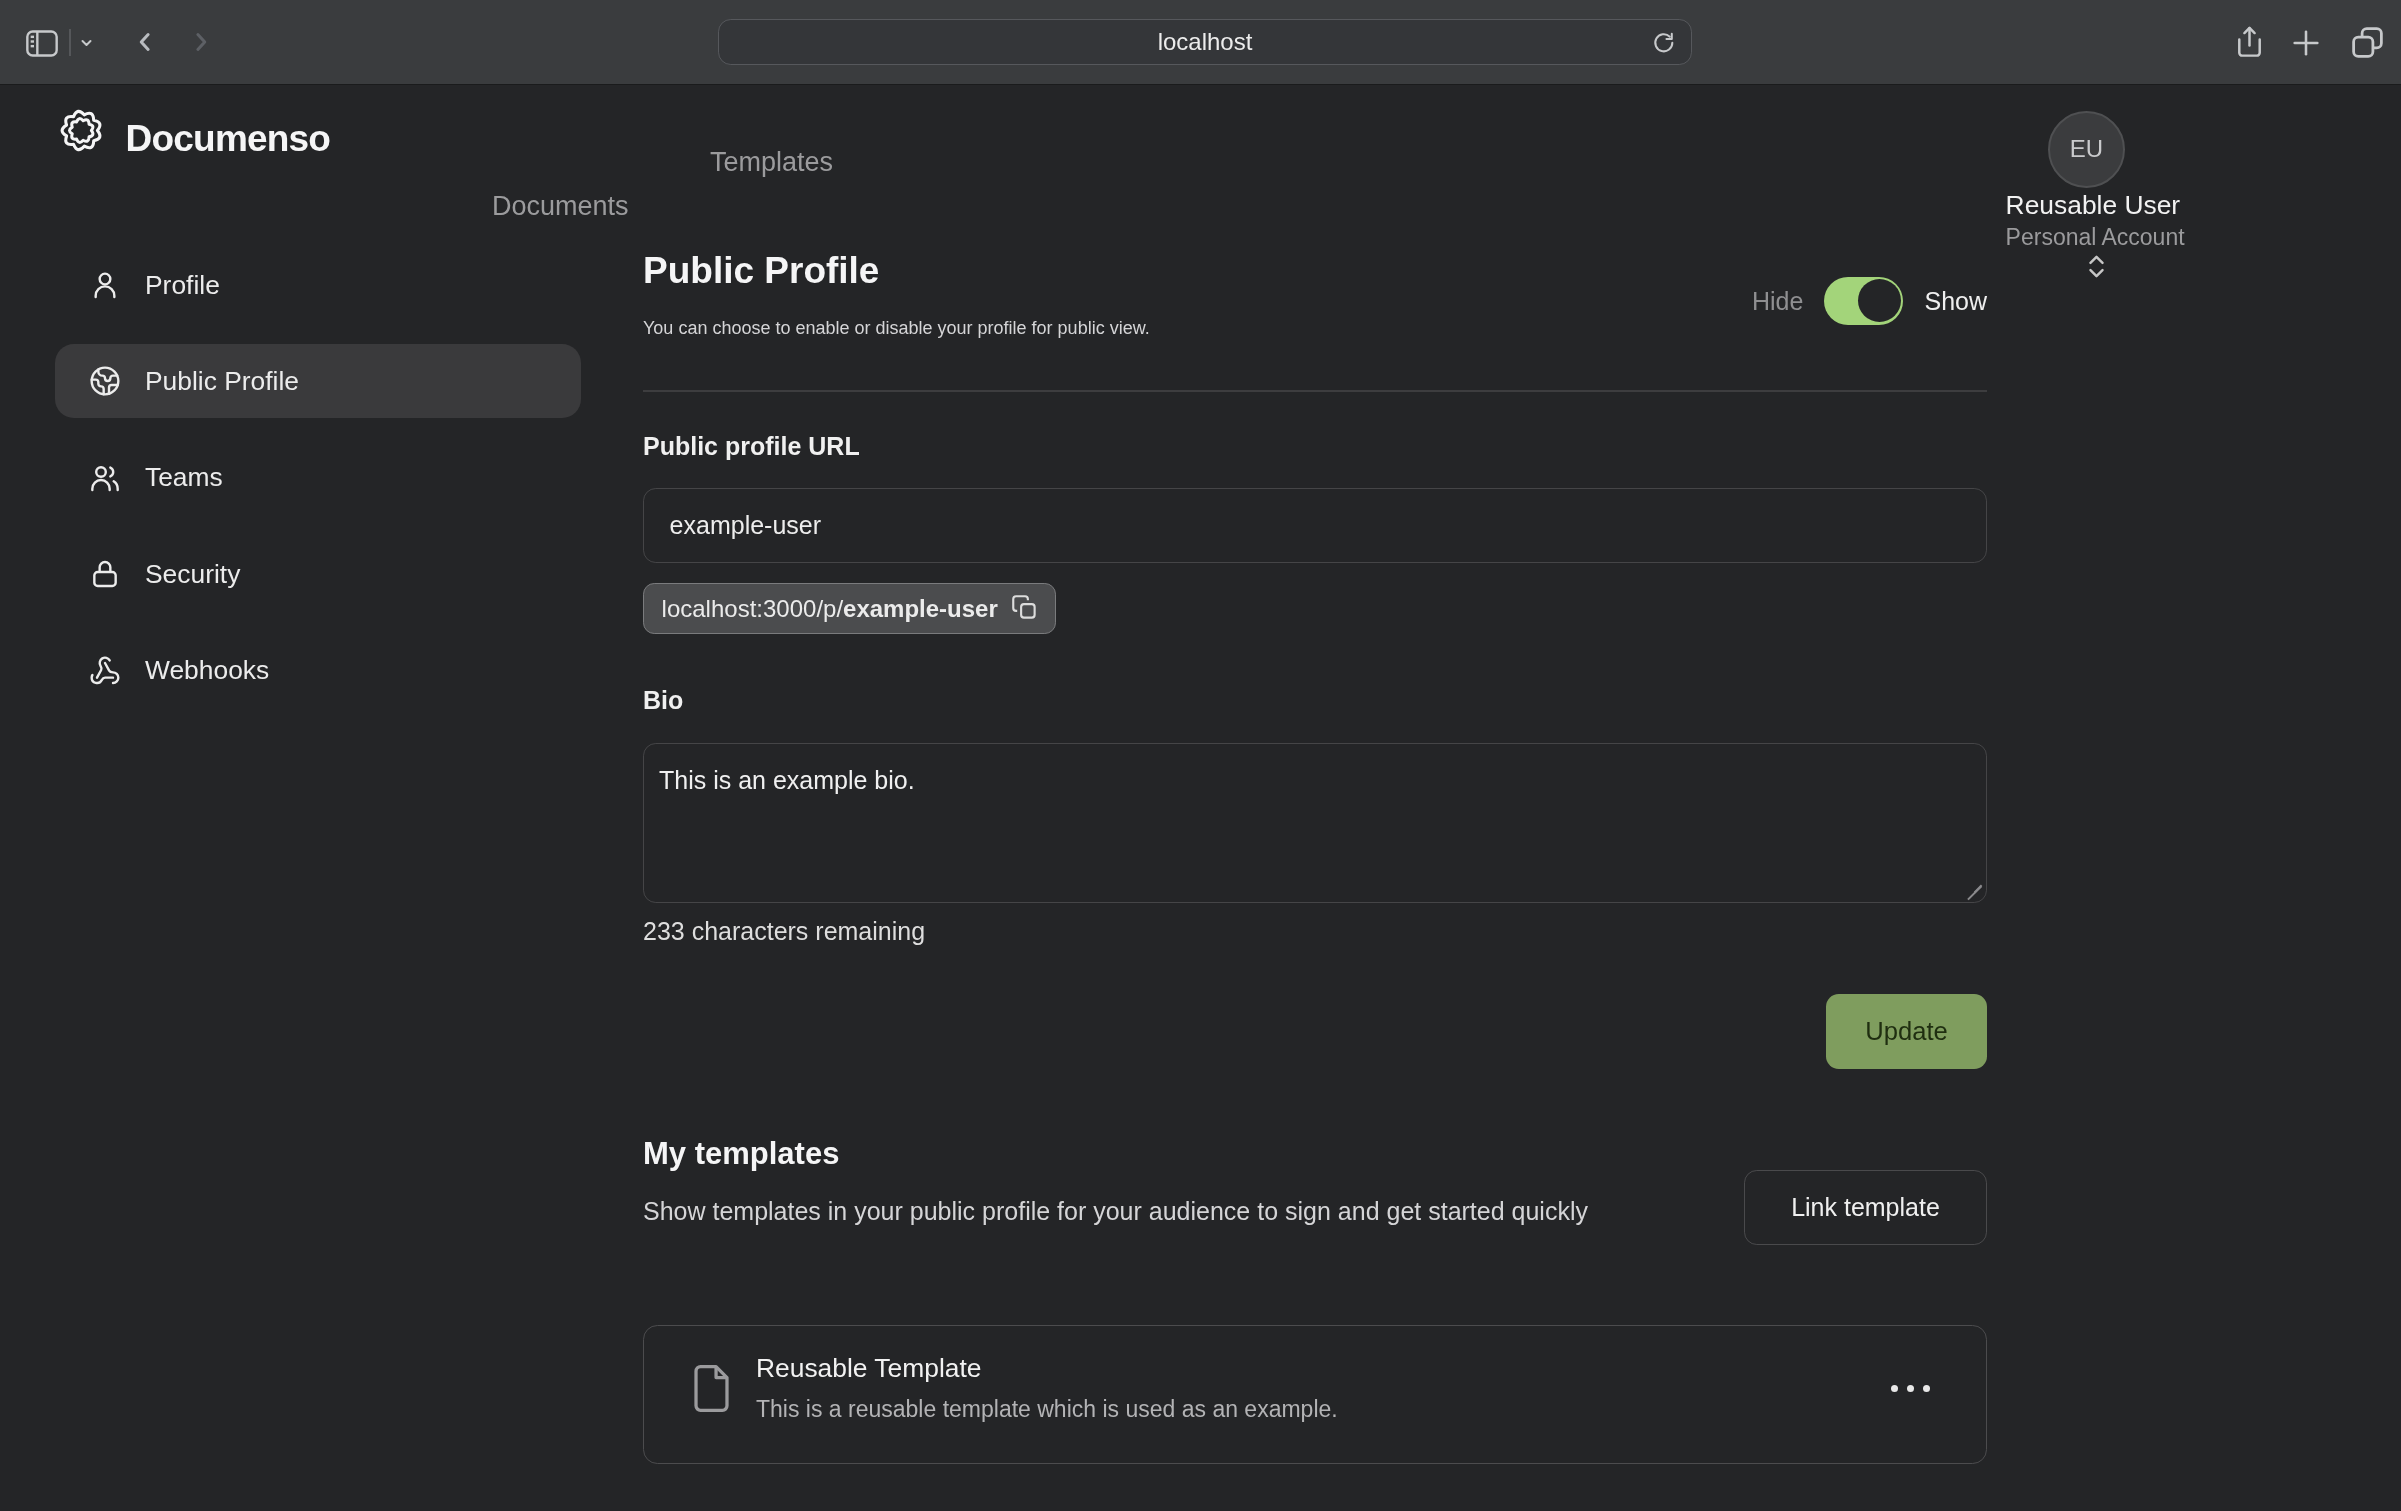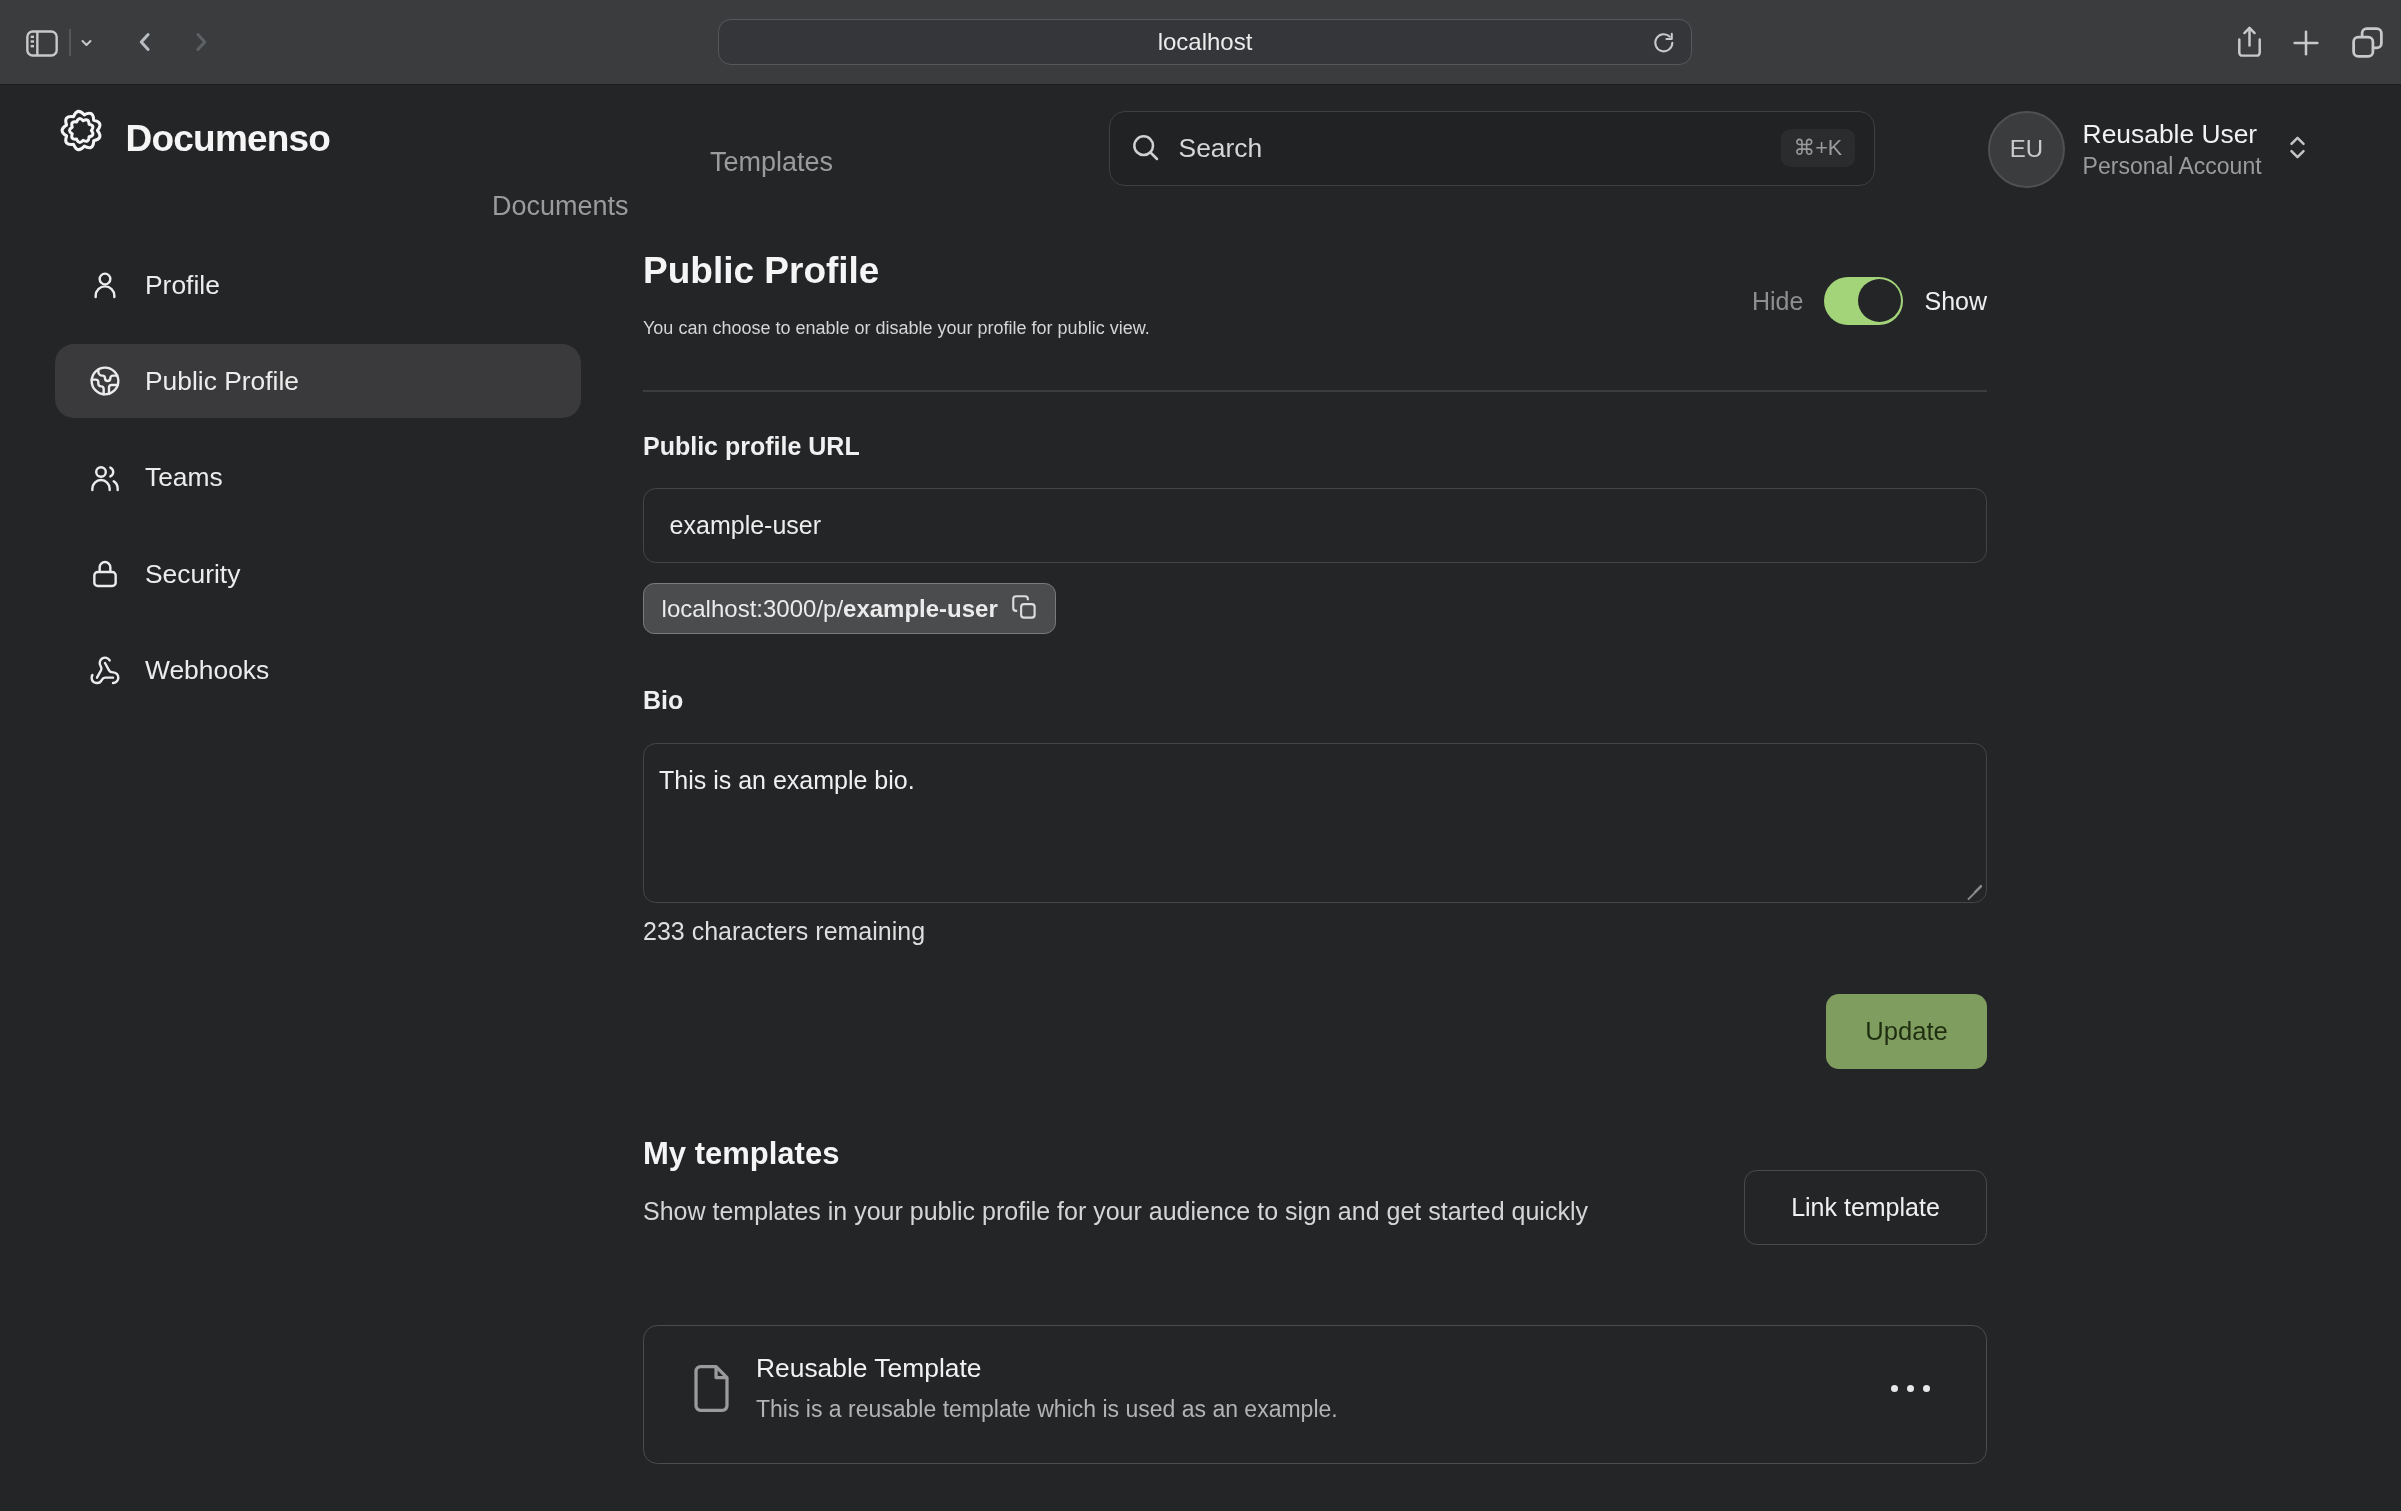--- a/index.html
+++ b/index.html
@@ -43,21 +43,21 @@
   .brand-name{font-size:37px;font-weight:bold;color:var(--text-bright);letter-spacing:-0.8px;}
   .nav-item{position:absolute;top:62px;font-size:27px;color:var(--text-muted);cursor:pointer;}
   .nav-documents{left:492px;margin-top:44px;}
   .nav-templates{left:710px;}
   .searchbar{position:absolute;left:1109px;top:25.6px;width:766px;height:75px;background:#212224;
     border:1.6px solid #3e3f41;border-radius:16px;display:flex;align-items:center;padding:0 19px;}
   .searchbar input{flex:1;background:transparent;border:none;outline:none;color:#e8e8e8;
     font-size:26.4px;margin-left:17.6px;font-family:"Liberation Sans",sans-serif;}
   .searchbar input::placeholder{color:#d6d6d6;opacity:1;}
   .kbd{background:var(--kbd-bg);border-radius:9.6px;padding:6.4px 12.8px;font-size:21.6px;color:#9b9b9d;}
-  .user-cluster{position:absolute;left:1988px;top:25.6px;display:flex;align-items:center;}
+  .user-cluster{position:absolute;left:1988px;top:25.6px;display:flex;align-items:center;flex-direction:column;}
   .avatar{width:77px;height:77px;border-radius:50%;background:#3b3c3e;border:2.4px solid #4f5052;
     display:flex;align-items:center;justify-content:center;font-size:24px;color:#c9cacc;}
   .user-text{margin-left:17.6px;}
   .user-name{font-size:26.4px;color:#f2f2f2;line-height:34px;}
   .user-sub{font-size:23px;color:var(--text-muted);line-height:30px;}
   .user-chev{margin-left:21px;}
 
   
   .sidebar{position:absolute;left:55px;top:248px;width:526px;}
   .side-item{height:74px;border-radius:19px;display:flex;align-items:center;padding:0 34px;
@@ -177,30 +177,20 @@
           <g transform="translate(19,19) scale(0.62)" stroke-width="11">
             <path d="M86,50 Q100.7,68.5 77.6,73.1 Q77,96.8 56.2,85.5 Q40.6,103.2 32,81.2 Q8.6,84.7 16.2,62.3 Q-4,50 16.2,37.7 Q8.6,15.3 32,18.8 Q40.6,-3.2 56.2,14.5 Q77,3.2 77.6,26.9 Q100.7,31.5 86,50 Z"></path>
           </g>
         </svg>
       </span>
       <span class="brand-name">Documenso</span>
     </div>
     <span class="nav-item nav-documents">Documents</span>
     <span class="nav-item nav-templates">Templates</span>
 
-    <div class="searchbar">
-      <span>
-        <svg width="32" height="32" viewBox="0 0 24 24" fill="none" stroke="#d0d0d0" stroke-width="1.9" stroke-linecap="round">
-          <circle cx="11" cy="11" r="7"></circle>
-            <line x1="16.5" y1="16.5" x2="21" y2="21"></line>
-        </svg>
-      </span>
-      <input placeholder="Search" style="">
-      <span class="kbd">⌘+K</span>
-    </div>
 
     <div class="user-cluster">
       <div class="avatar">EU</div>
       <div class="user-text">
         <div class="user-name">Reusable User</div>
         <div class="user-sub">Personal Account</div>
       </div>
       <span class="user-chev">
         <svg width="29" height="29" viewBox="0 0 24 24" fill="none" stroke="#c6c6c6" stroke-width="2" stroke-linecap="round" stroke-linejoin="round">
           <path d="m7 15 5 5 5-5"></path>

